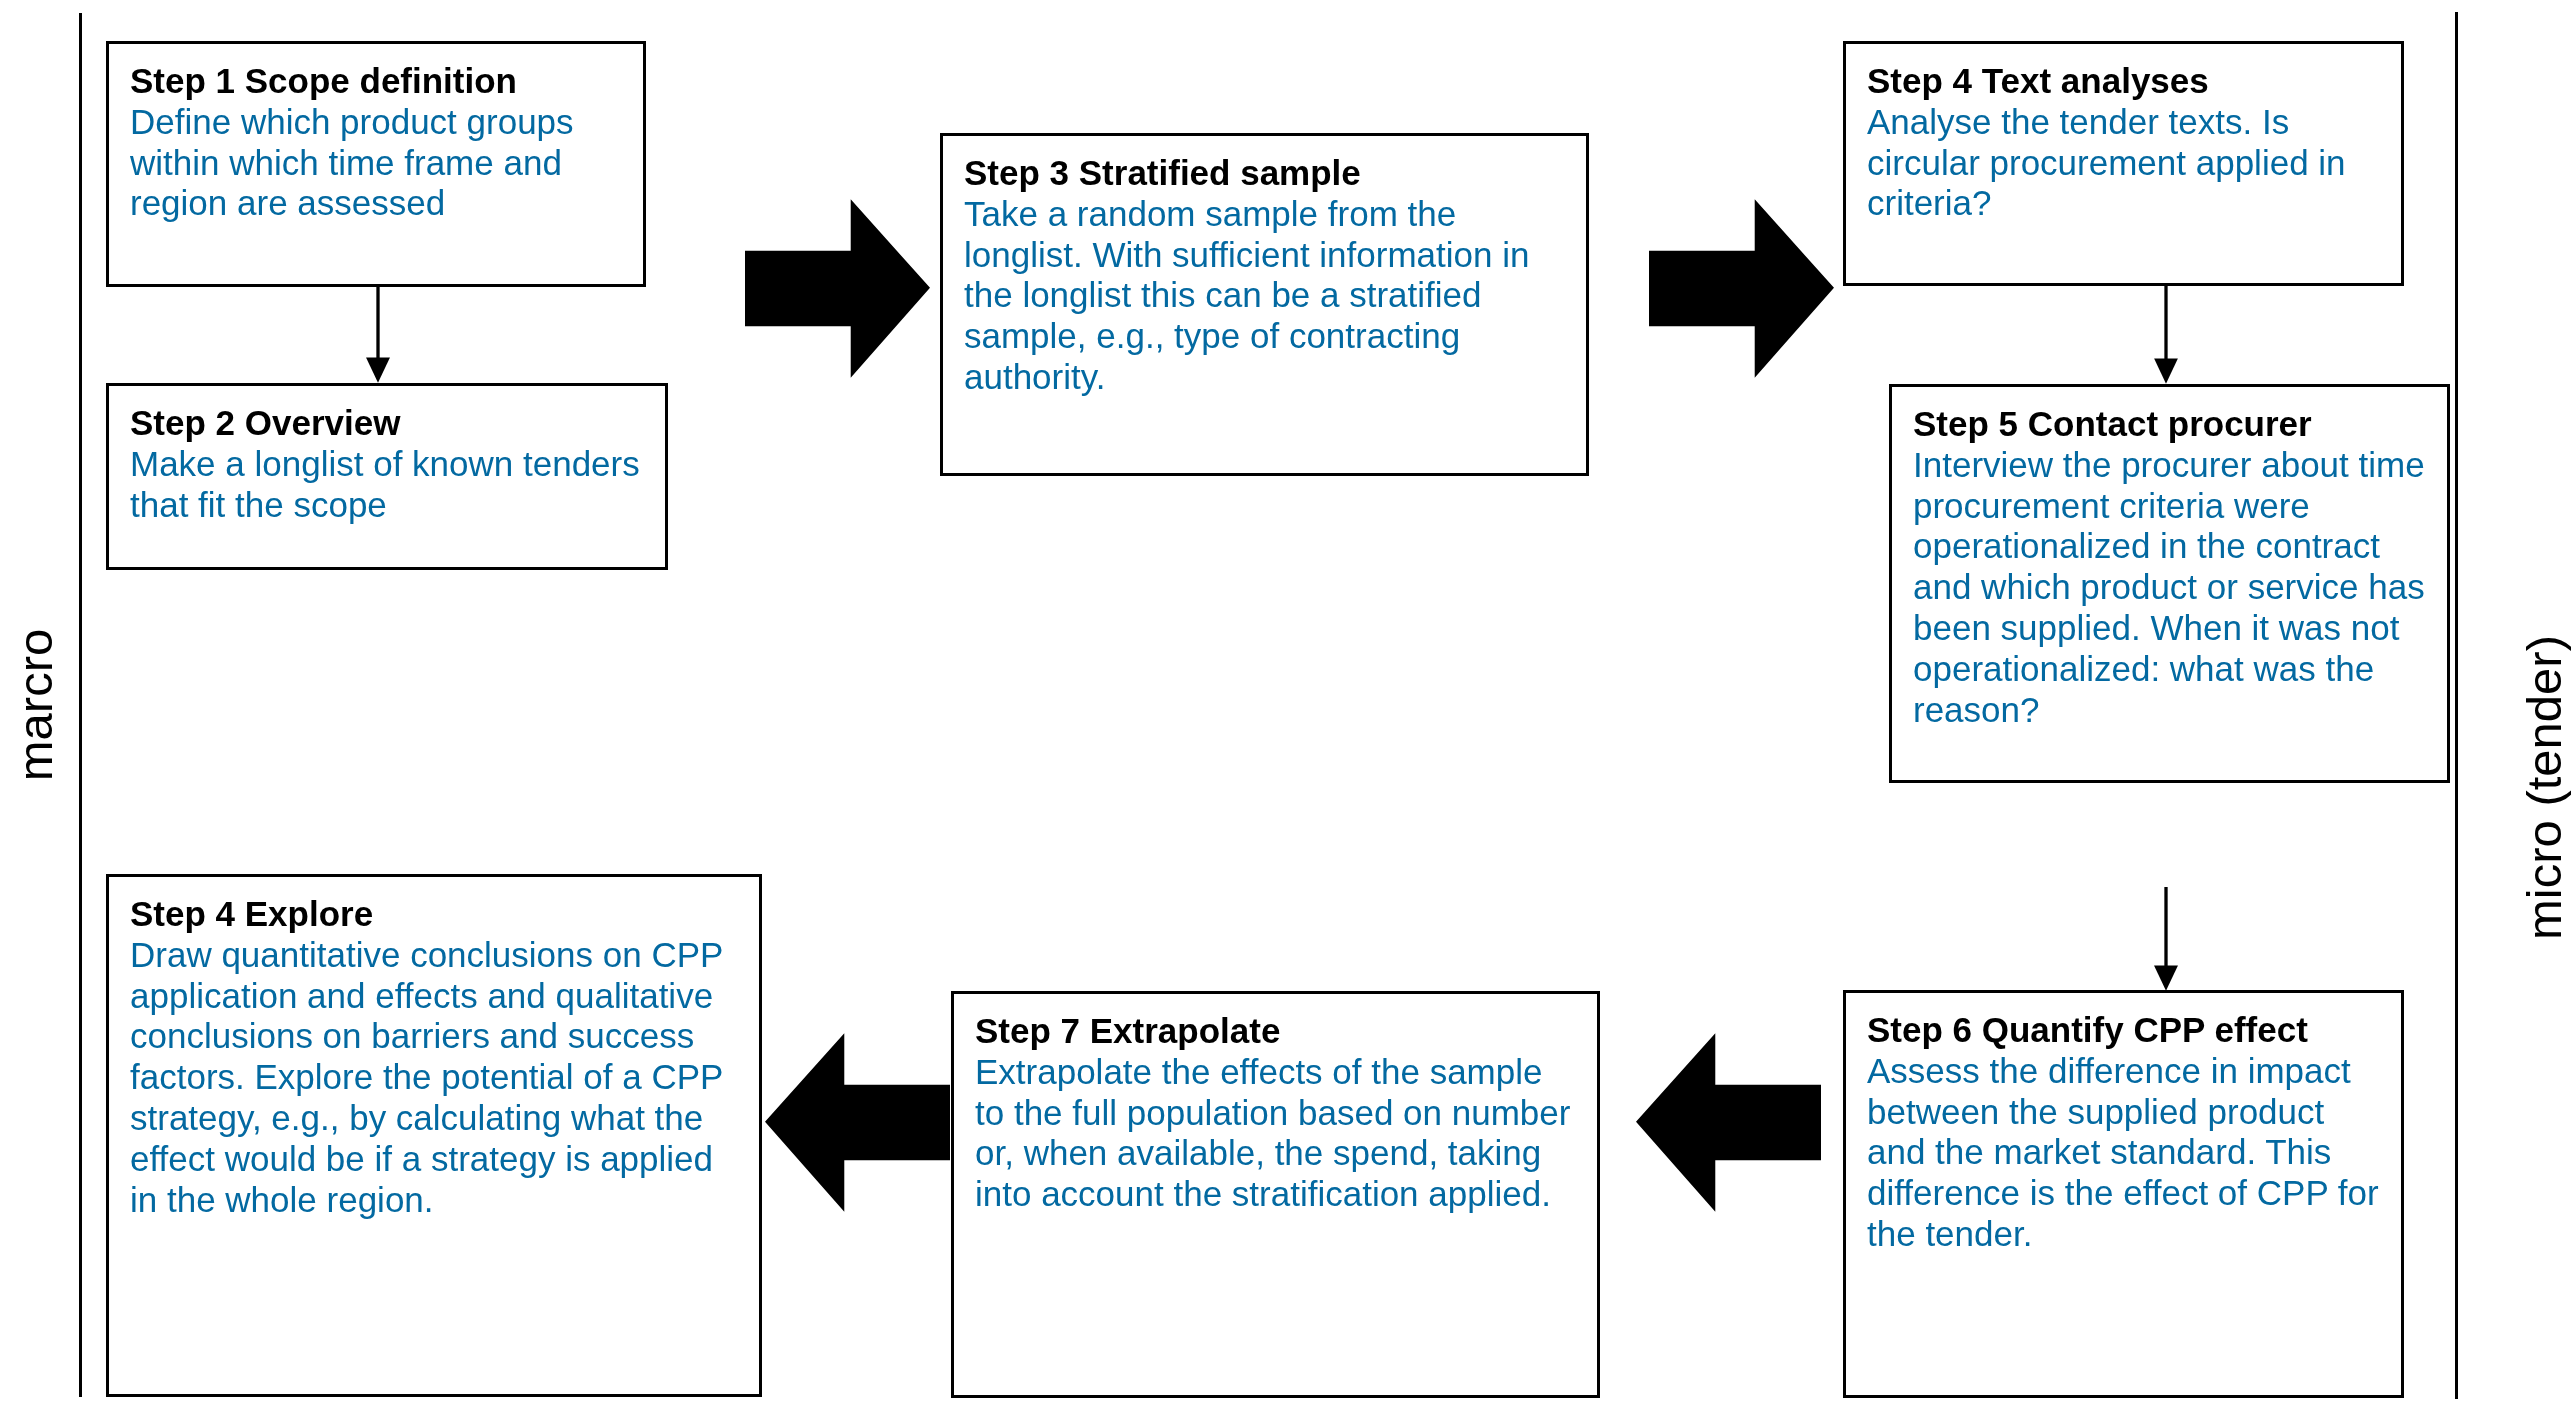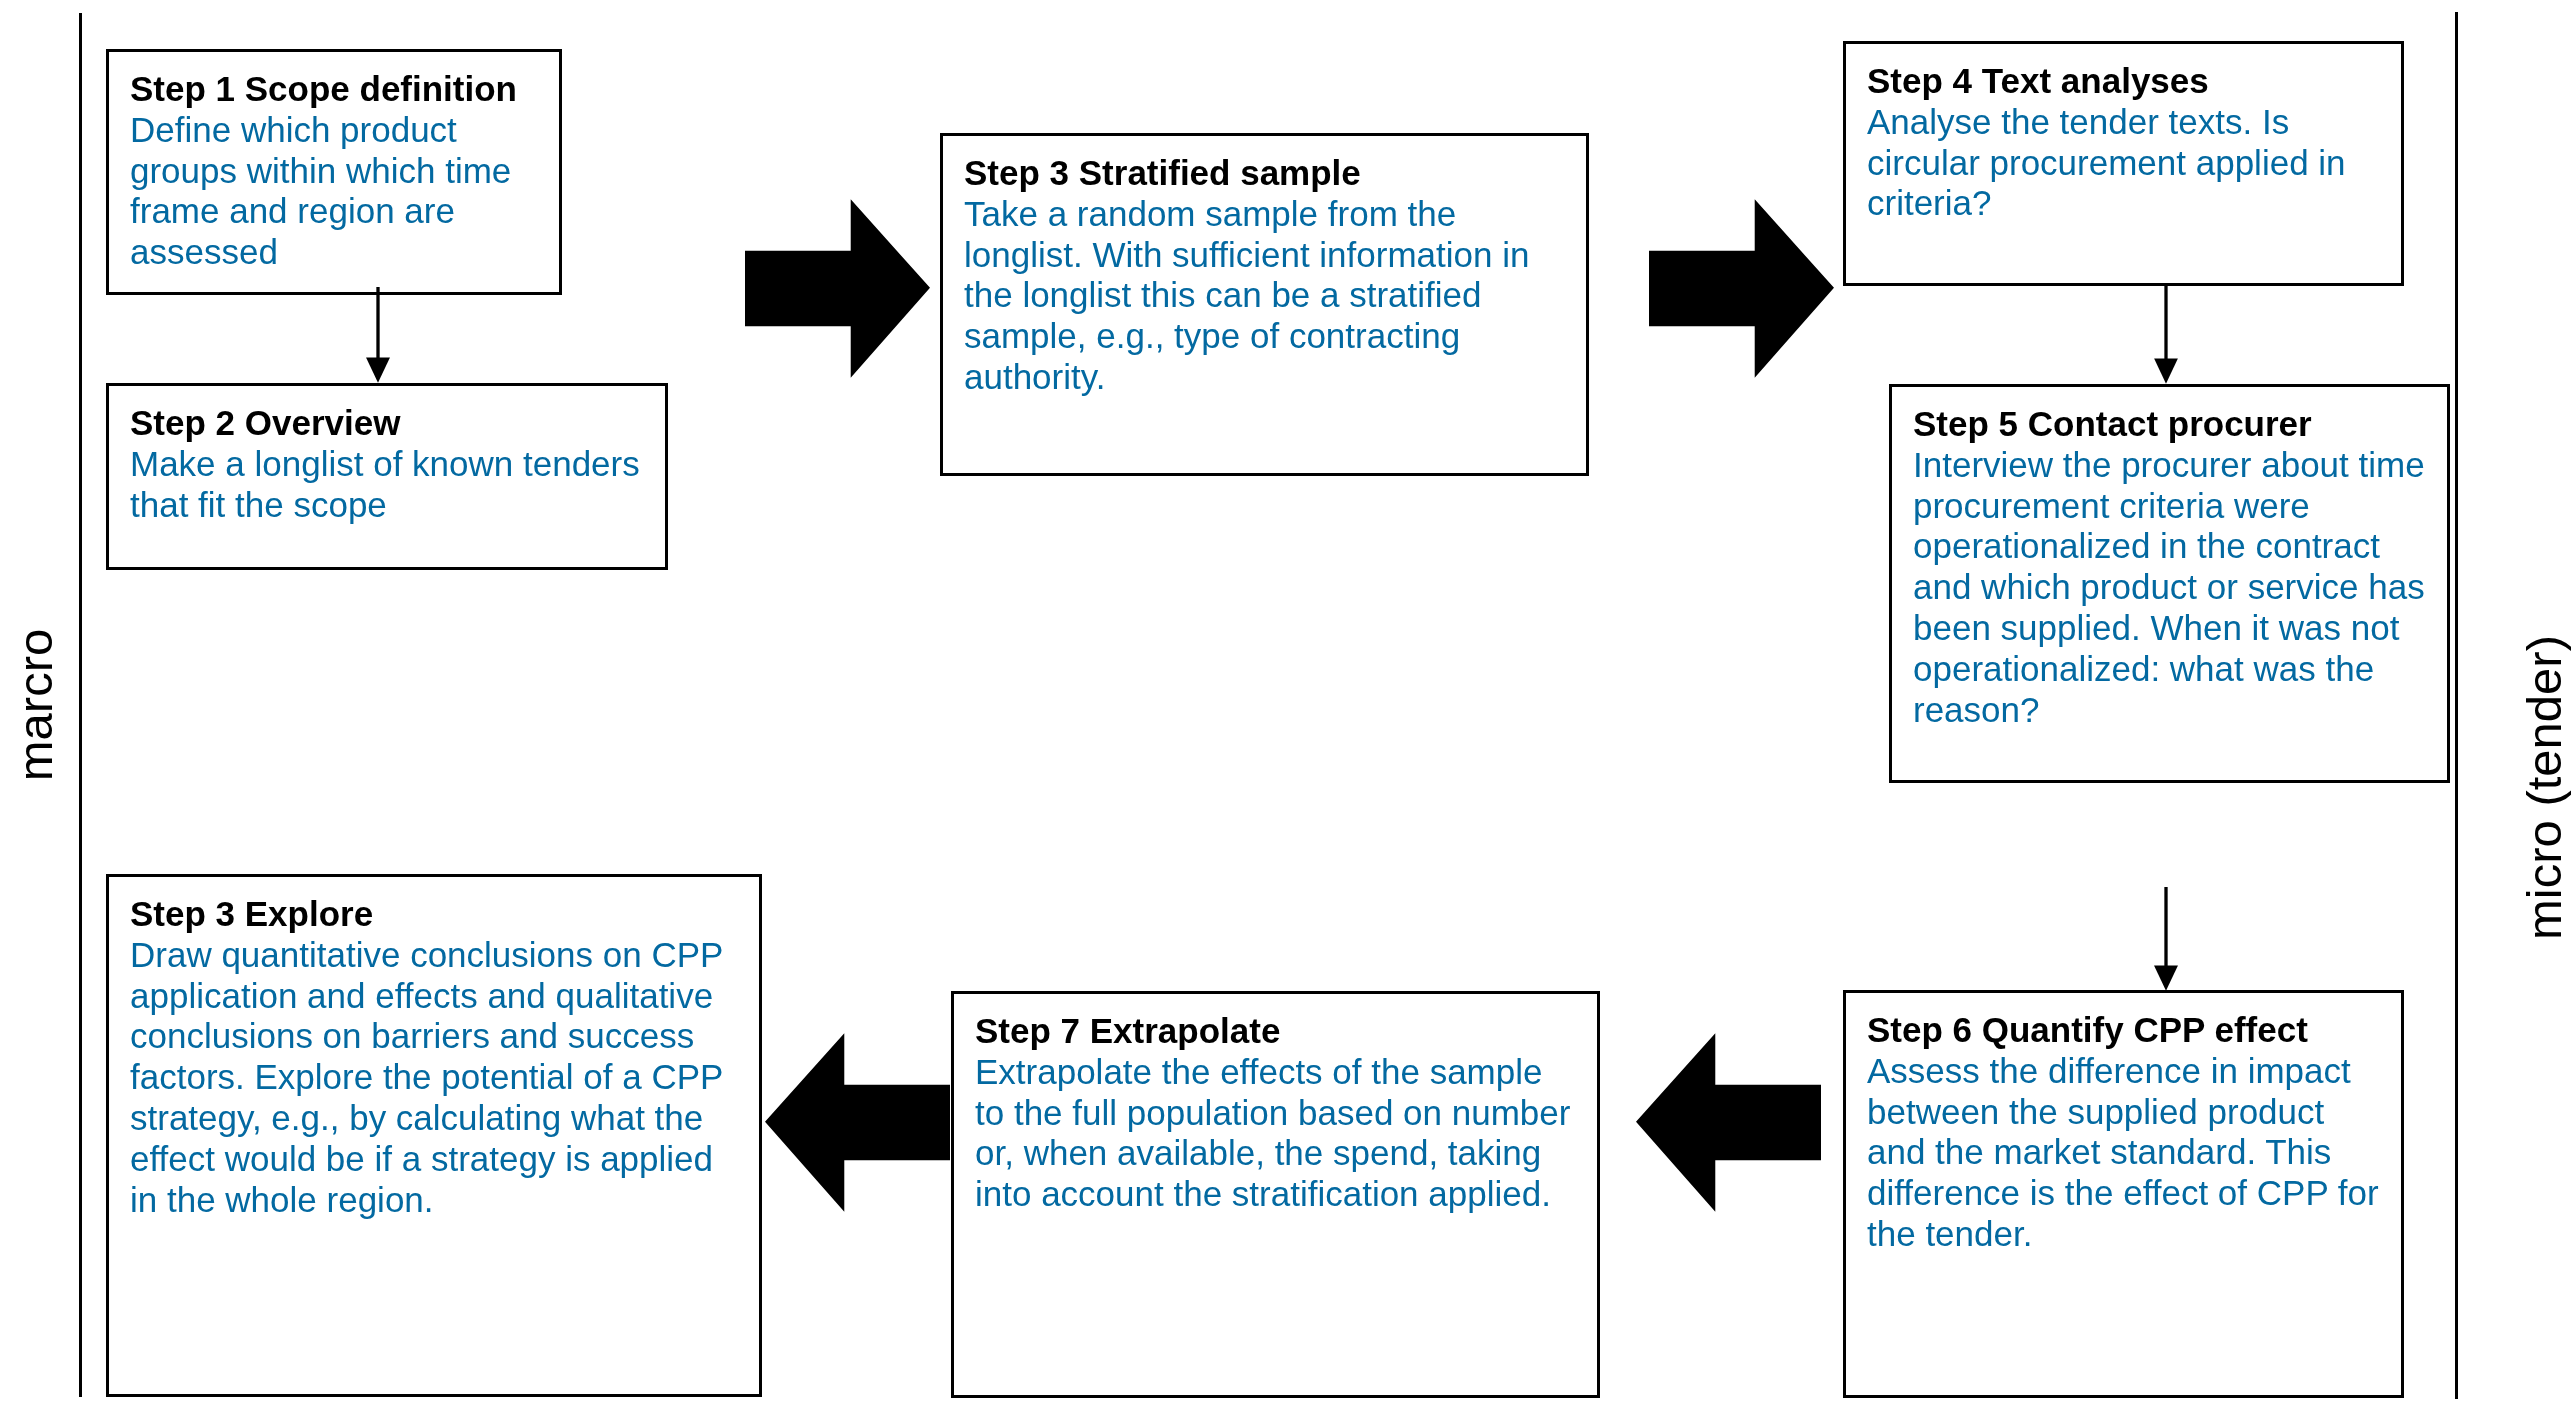--- a/index.html
+++ b/index.html
@@ -36,21 +36,21 @@
   }
   .step-body {
     font-size: 35px;
     line-height: 1.165;
     color: #0369a1;
     display: block;
     white-space: pre-line;
   }
 
   
-  #box-step1 { left: 106px;  top: 41px;   width: 456px;  height: 246px; margin-top: 8px; }
+  #box-step1 { left: 106px;  top: 41px;   width: 540px;  height: 246px; }
   #box-step2 { left: 106px;  top: 383px;  width: 562px;  height: 187px; }
   #box-step3 { left: 940px; top: 126px;  width: 649px;  height: 343px; margin-top: 7px; }
   #box-step4 { left: 1843px; top: 41px;   width: 561px;  height: 245px; }
   #box-step5 { left: 1889px; top: 384px;  width: 561px;  height: 399px; }
   #box-step6 { left: 1843px; top: 990px; width: 561px;  height: 408px; }
   #box-step7 { left: 951px; top: 991px; width: 649px;  height: 407px; }
   #box-step8 { left: 106px;  top: 874px; width: 656px;  height: 523px; }
 
   
   .block-arrow {
@@ -160,18 +160,18 @@
   <div class="step-box" id="box-step7">
     <span class="step-title">Step 7 Extrapolate</span>
     <span class="step-body">Extrapolate the effects of the sample to the full population based on number or, when available, the spend, taking into account the stratification applied.</span>
   </div>
 
   <svg class="block-arrow" style="left:765px; top:1033px; width:185px; height:179px;" viewBox="0 0 280 270" xmlns="http://www.w3.org/2000/svg">
     <polygon points="280,78 120,78 120,0 0,134 120,270 120,192 280,192" fill="#000"></polygon>
   </svg>
 
   <div class="step-box" id="box-step8">
-    <span class="step-title">Step 3 Explore</span>
+    <span class="step-title">Step 4 Explore</span>
     <span class="step-body">Draw quantitative conclusions on CPP application and effects and qualitative conclusions on barriers and success factors. Explore the potential of a CPP strategy, e.g., by calculating what the effect would be if a strategy is applied in the whole region.</span>
   </div>
 
 </div>
 
 
 </body></html>

